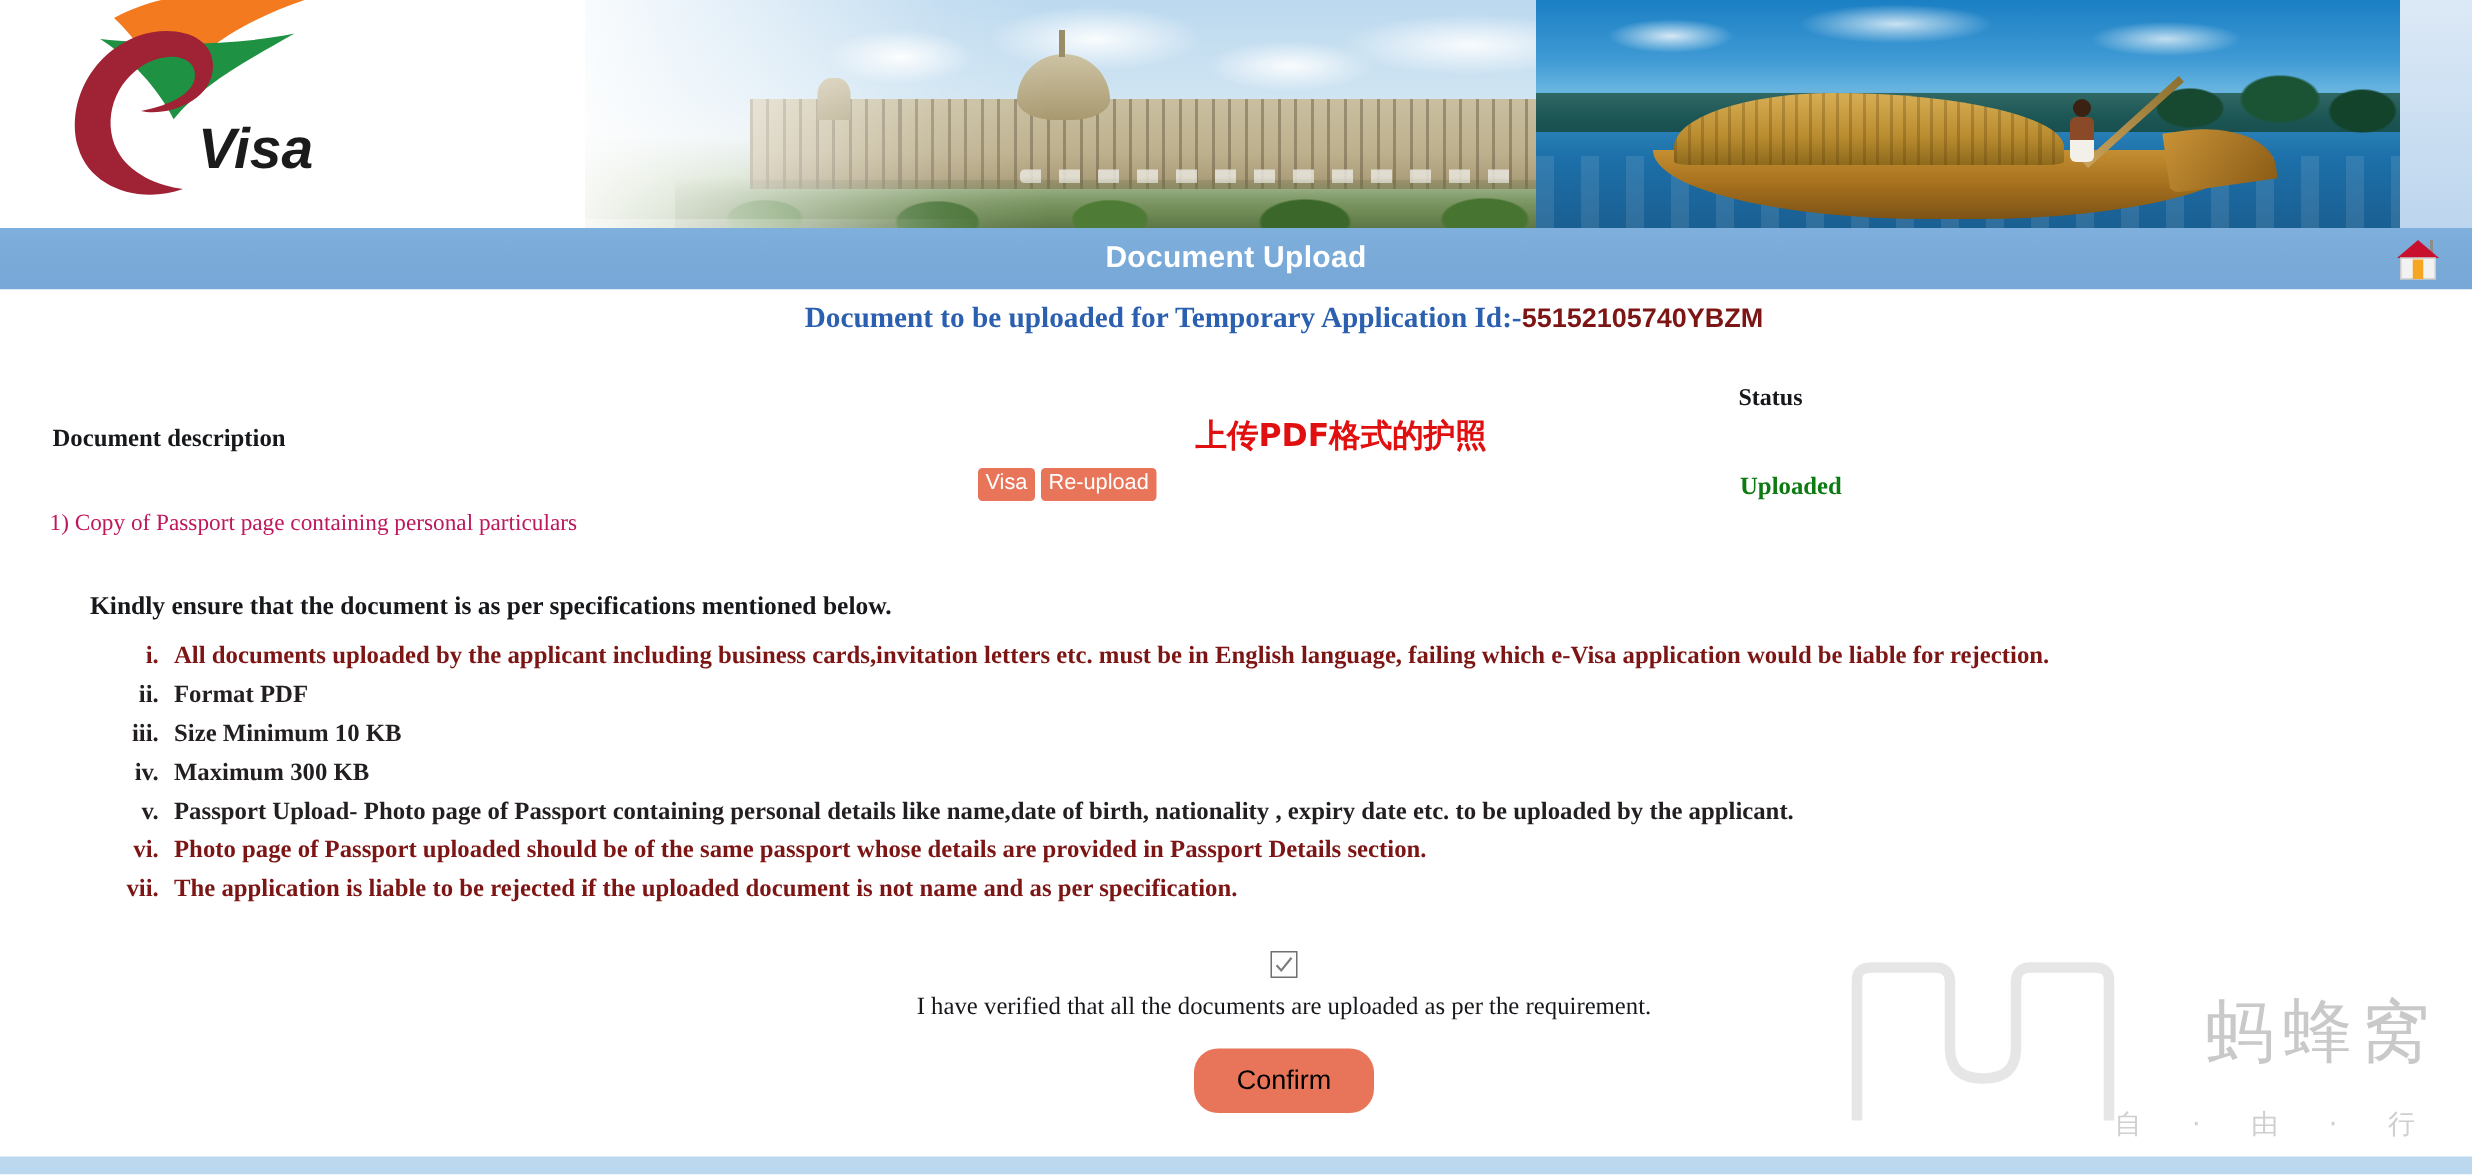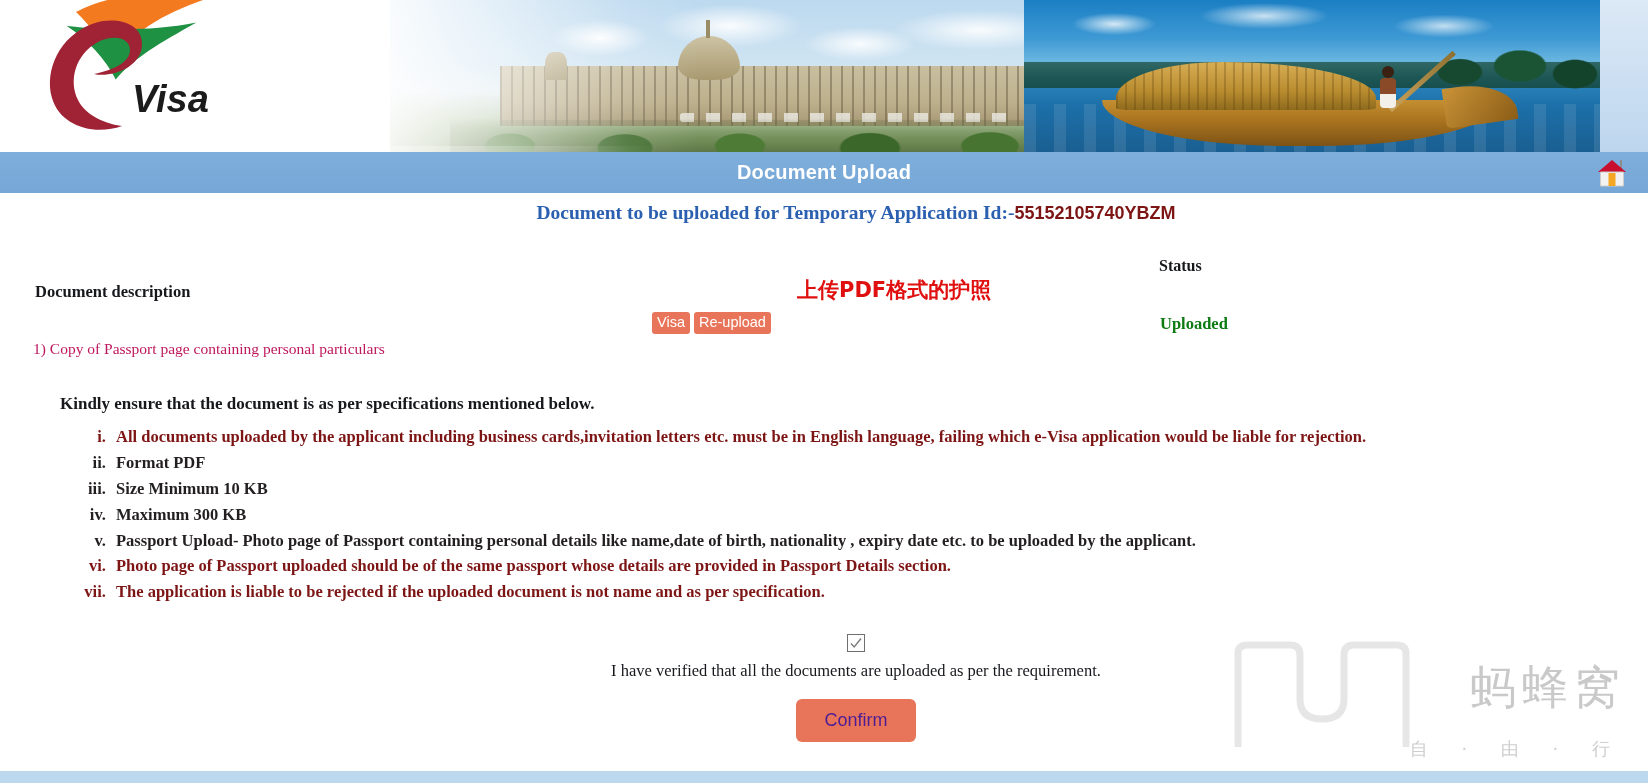--- a/index.html
+++ b/index.html
@@ -430,23 +430,23 @@
     color: #16181c;
     font-family: "Liberation Serif", serif;
   }
   .confirm-row {
     display: flex;
     justify-content: center;
     margin-top: 18px;
   }
   .btn-confirm {
     background: #e8755a;
-    color: #4c1d95;
+    color: #000000;
     border: none;
-    border-radius: 6px;
+    border-radius: 16px;
     font-size: 18px;
     font-family: "Liberation Sans", sans-serif;
     padding: 11px 28px;
     cursor: pointer;
   }
 
   
   .bottom-strip {
     position: absolute;
     left: 0;

